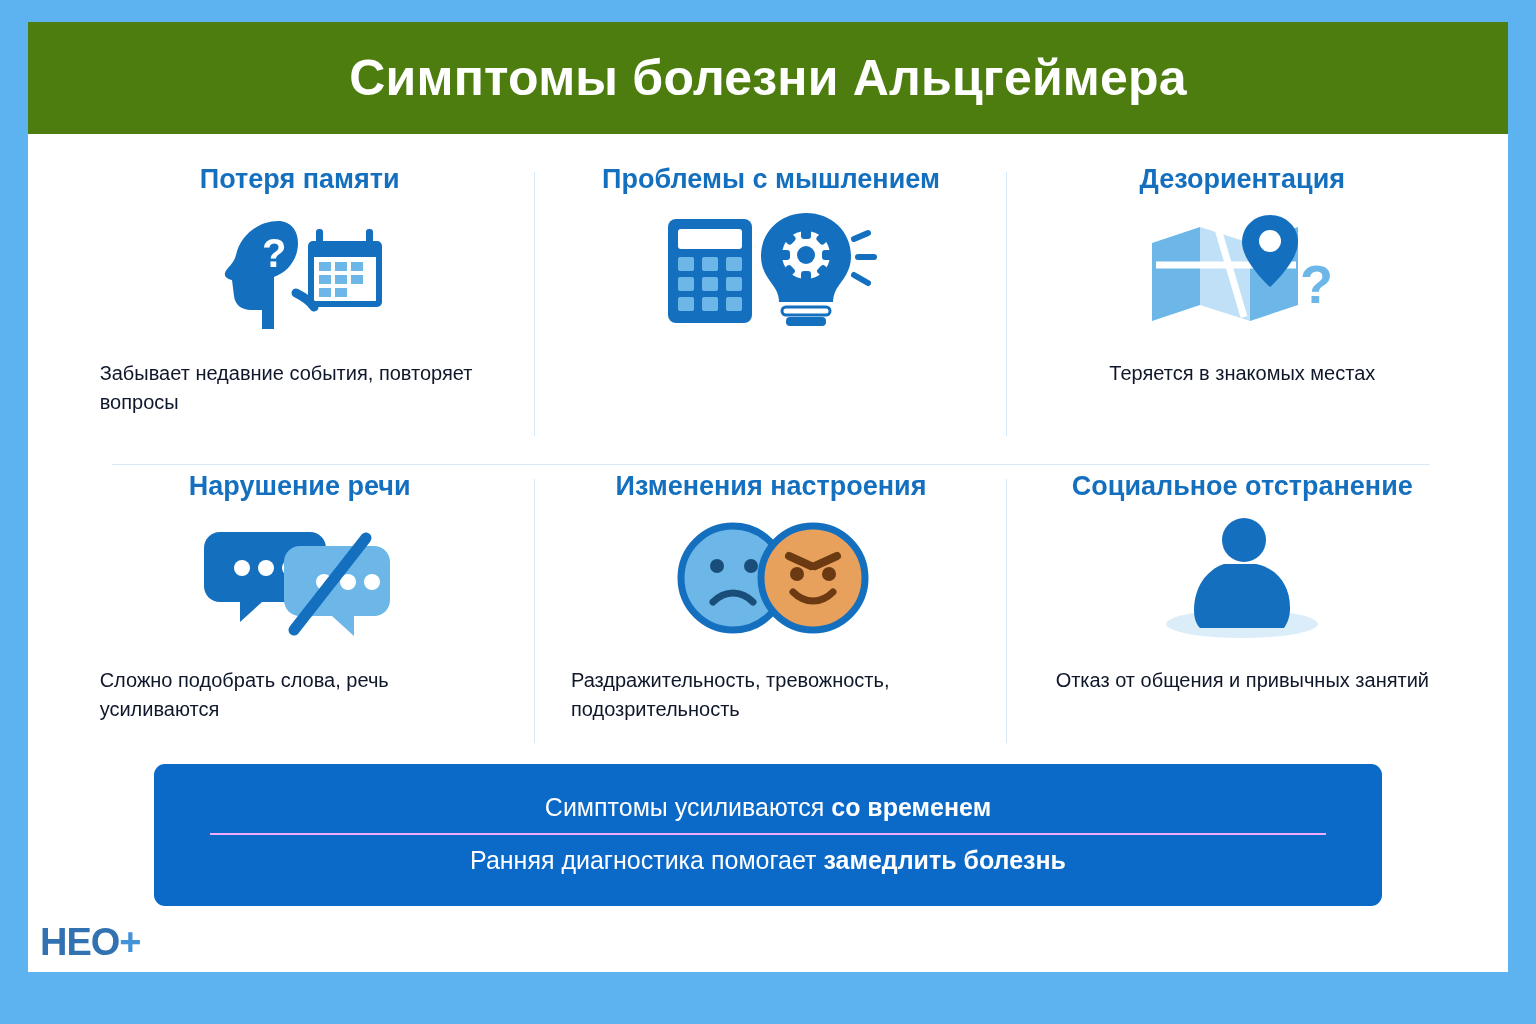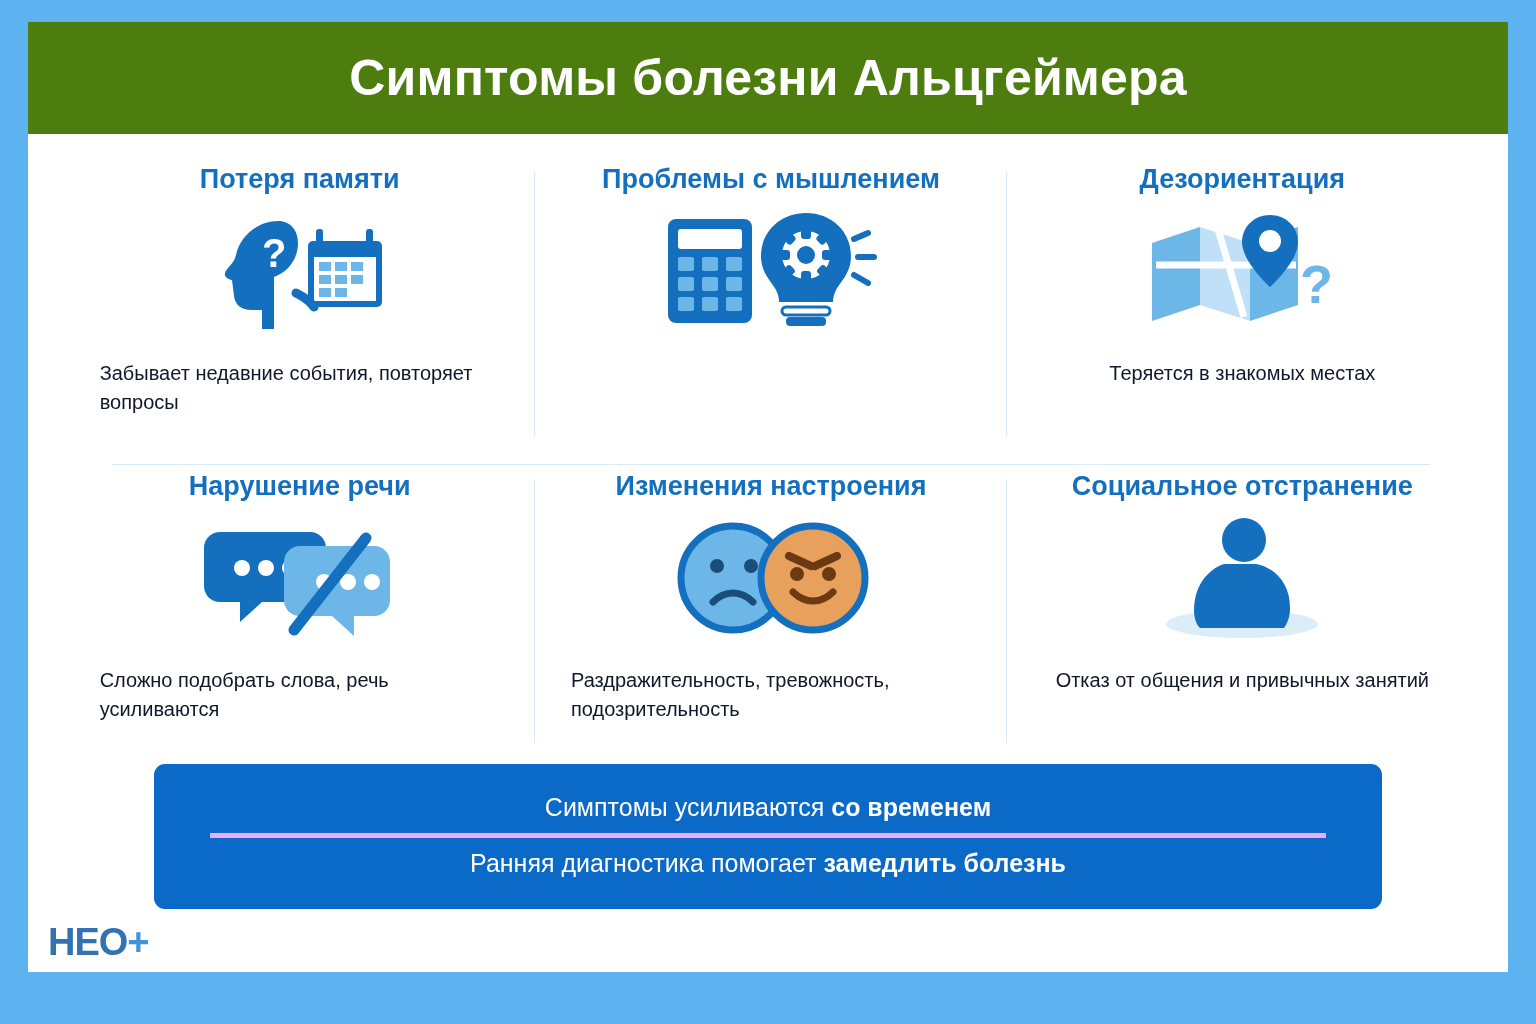--- a/index.html
+++ b/index.html
@@ -100,29 +100,29 @@
     padding: 18px 0 20px 0;
     box-sizing: border-box;
   }
   .footer-line {
     color: #ffffff;
     font-size: 25px;
     text-align: center;
     padding: 11px 0;
   }
   .footer-line + .footer-line {
-    border-top: 5px solid #f0abfc;
+    border-top: 2px solid #f0abfc;
     margin: 0 56px;
   }
   .footer-line b {
     font-weight: bold;
   }
   .brand {
     position: absolute;
-    left: 20px;
+    left: 12px;
     bottom: 8px;
     font-size: 38px;
     font-weight: bold;
     color: #1d63a8;
     letter-spacing: -1px;
     opacity: .9;
   }
   .brand .plus { color: #2f87d6; }
 </style>
 </head>

